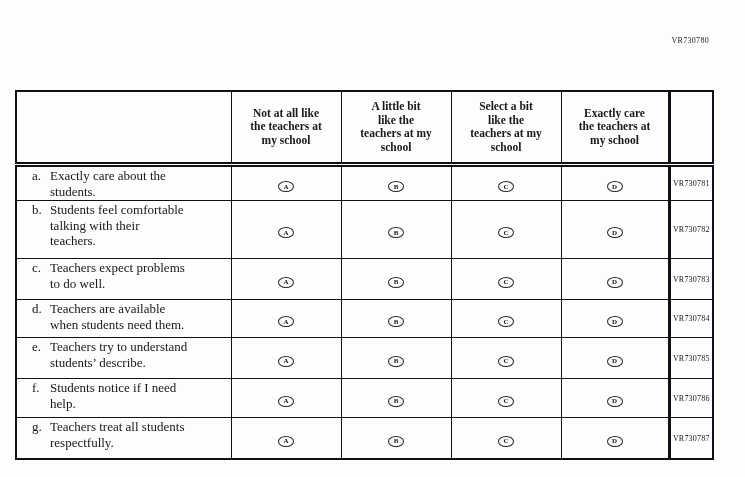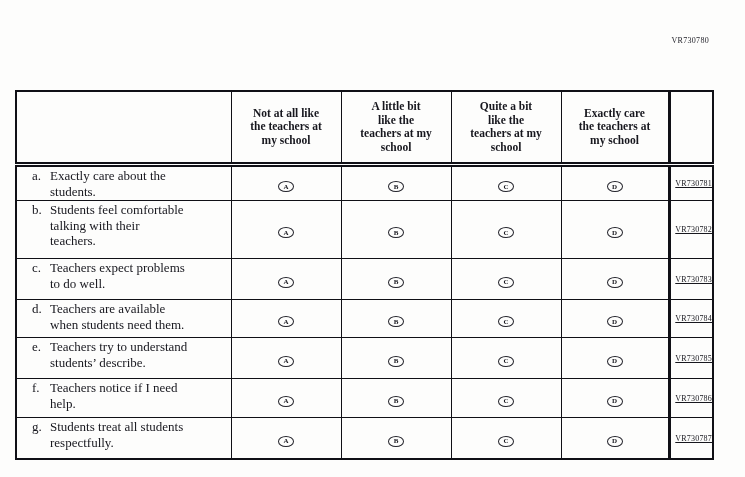--- a/index.html
+++ b/index.html
@@ -96,25 +96,24 @@
     width: 16px;
     height: 11px;
     border: 1.2px solid #23232b;
     border-radius: 50%;
     font-size: 7px;
     font-weight: bold;
     color: #17171e;
     box-sizing: border-box;
   }
   td.code {
-    text-align: right;
+    text-align: center;
     vertical-align: middle;
     font-size: 8px;
     letter-spacing: 0.2px;
-    text-decoration: underline;
   }
   tbody tr.r0 td { height: 31px; }
   tbody tr.r1 td { height: 55px; }
   tbody tr.r2 td { height: 38px; }
   tbody tr.r3 td { height: 35px; }
   tbody tr.r4 td { height: 38px; }
   tbody tr.r5 td { height: 36px; }
   tbody tr.r6 td { height: 38px; }
 </style>
 </head>
@@ -137,21 +136,21 @@
     <thead>
       <tr>
         <th></th>
         <th>Not at all like
 the teachers at
 my school</th>
         <th>A little bit
 like the
 teachers at my
 school</th>
-        <th>Quite a bit
+        <th>Select a bit
 like the
 teachers at my
 school</th>
         <th>Exactly care
 the teachers at
 my school</th>
         <th class="code-col"></th>
       </tr>
     </thead>
     <tbody>
@@ -223,35 +222,35 @@
         <td class="opt"><span class="bubble">A</span></td>
         <td class="opt"><span class="bubble">B</span></td>
         <td class="opt"><span class="bubble">C</span></td>
         <td class="opt"><span class="bubble">D</span></td>
         <td class="code code-col">VR730785</td>
       </tr>
       <tr class="r5">
         <td class="stmt">
           <div class="stmt-inner">
             <span class="row-label">f.</span>
-            <span class="stmt-text">Teachers notice if I need
+            <span class="stmt-text">Students notice if I need
 help.</span>
           </div>
         </td>
         <td class="opt"><span class="bubble">A</span></td>
         <td class="opt"><span class="bubble">B</span></td>
         <td class="opt"><span class="bubble">C</span></td>
         <td class="opt"><span class="bubble">D</span></td>
         <td class="code code-col">VR730786</td>
       </tr>
       <tr class="r6">
         <td class="stmt">
           <div class="stmt-inner">
             <span class="row-label">g.</span>
-            <span class="stmt-text">Students treat all students
+            <span class="stmt-text">Teachers treat all students
 respectfully.</span>
           </div>
         </td>
         <td class="opt"><span class="bubble">A</span></td>
         <td class="opt"><span class="bubble">B</span></td>
         <td class="opt"><span class="bubble">C</span></td>
         <td class="opt"><span class="bubble">D</span></td>
         <td class="code code-col">VR730787</td>
       </tr>
     </tbody>

